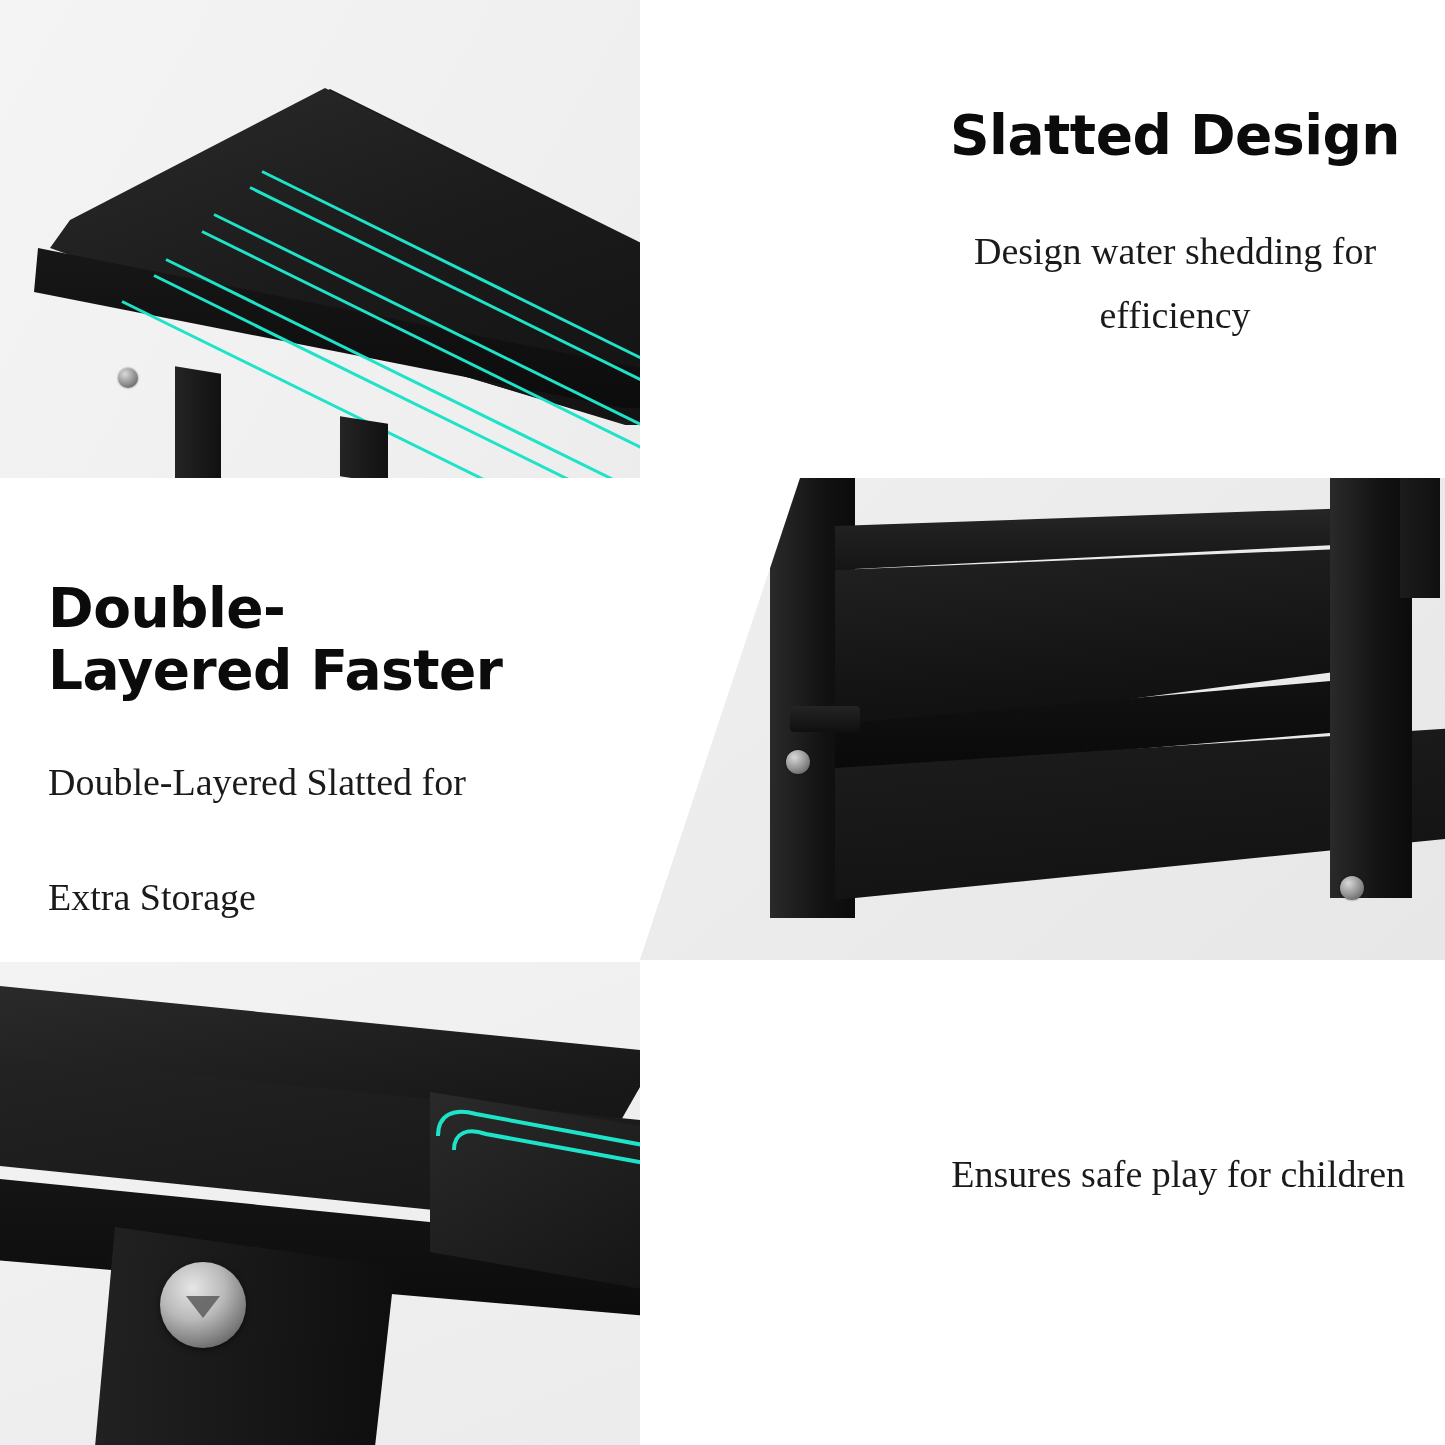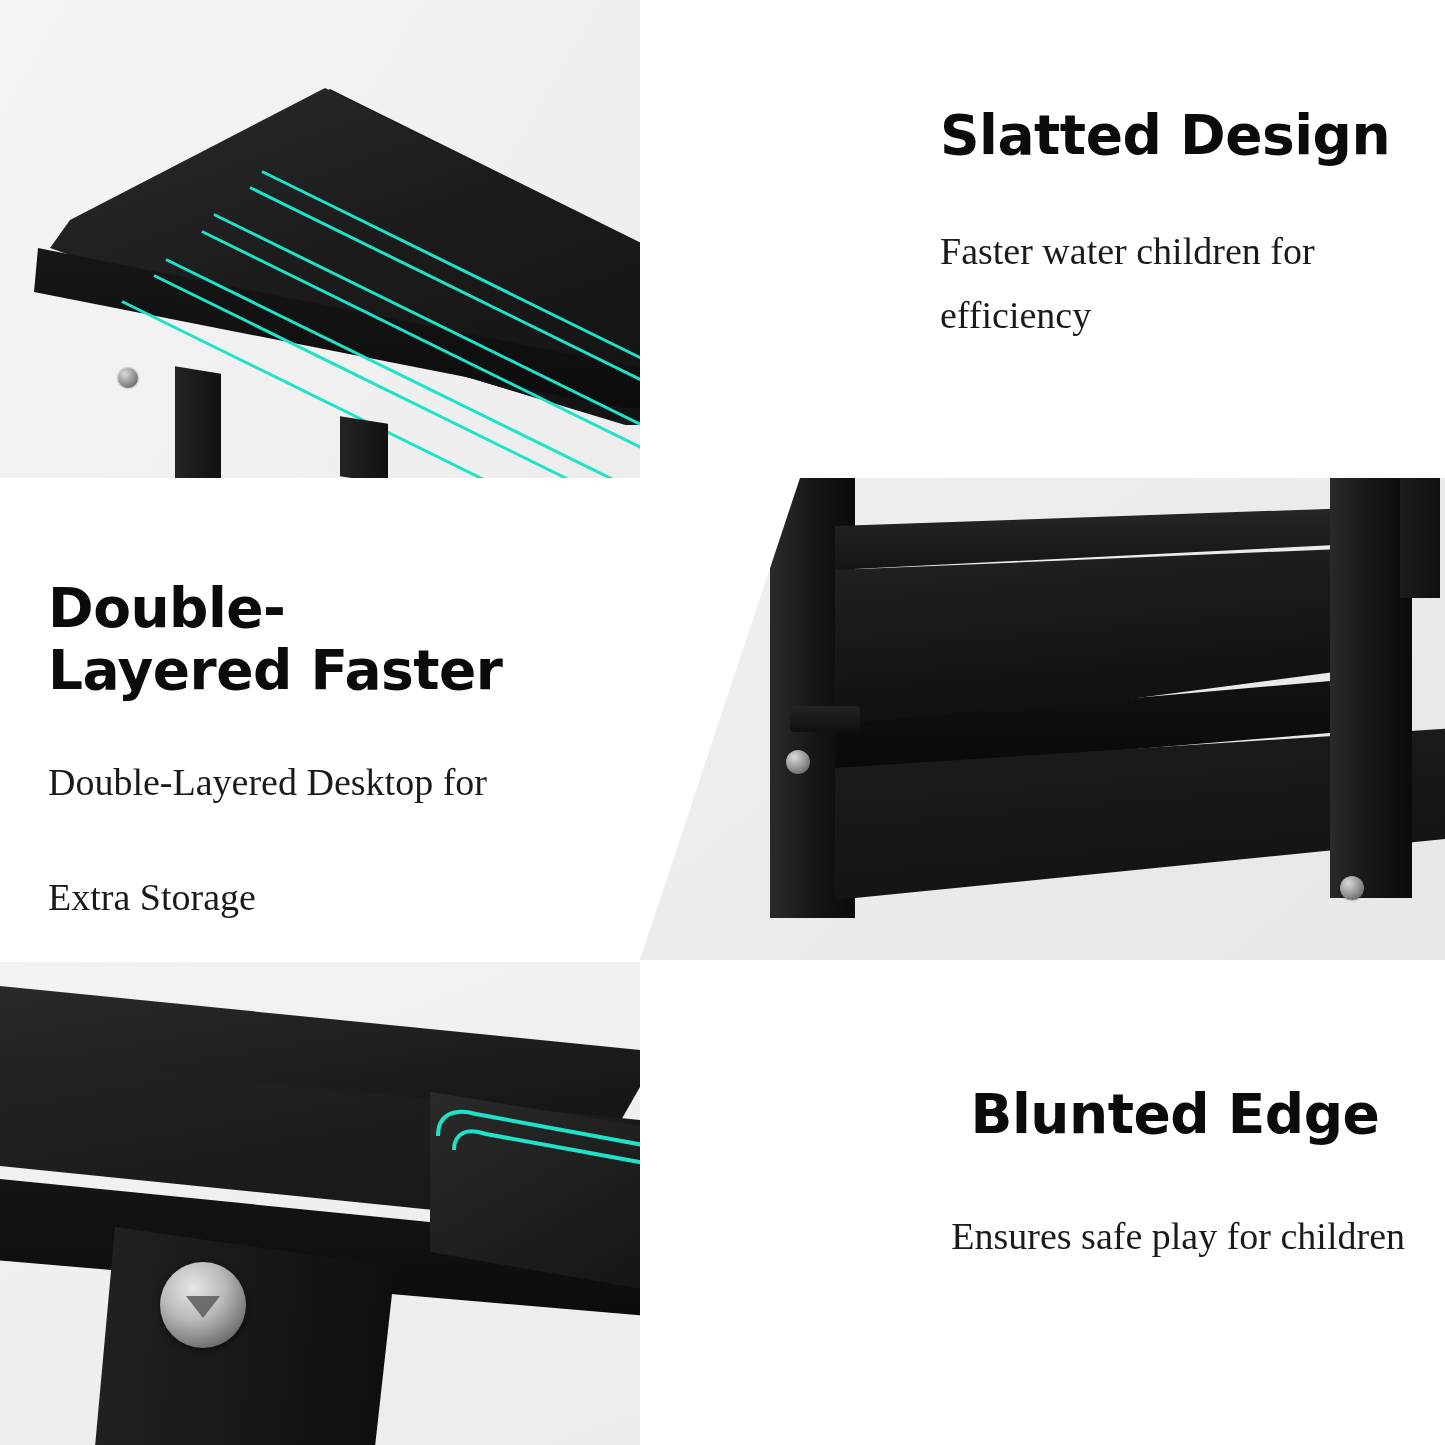--- a/index.html
+++ b/index.html
@@ -26,21 +26,21 @@
       clip-path:polygon(0 0, 820px 0, 640px 483px, 0 483px);}
   
   #p6{left:640px;top:962px;width:805px;height:483px;background:#ffffff;}
 
   
   .textblock{position:absolute;}
   .heading{font-family:"DejaVu Sans",sans-serif;font-weight:bold;color:#0b0b0b;
            letter-spacing:-0.5px;line-height:1.12;}
   .sub{font-family:"Liberation Serif",serif;color:#1a1a1a;line-height:1.7;}
 
-  #p2 .textblock{left:300px;top:105px;width:470px;}
+  #p2 .textblock{left:300px;top:105px;width:470px;text-align:center;}
   #p2 .heading{font-size:55px;}
   #p2 .sub{font-size:38px;margin-top:52px;}
 
   #p3 .textblock{left:48px;top:100px;width:600px;text-align:left;}
   #p3 .heading{font-size:55px;}
   #p3 .sub{font-size:38px;margin-top:48px;line-height:1.75;}
 
   #p6 .textblock{left:305px;top:122px;width:460px;text-align:center;}
   #p6 .heading{font-size:55px;}
   #p6 .sub{font-size:38px;margin-top:58px;text-align:right;}
@@ -139,29 +139,29 @@
 
       <div class="leg" id="leg1"></div>
       <div class="leg" id="leg2"></div>
       <div class="screw" style="left:118px;top:368px;"></div>
     </div>
   </div>
 
   <div class="panel" id="p2">
     <div class="textblock">
       <div class="heading">Slatted Design</div>
-      <div class="sub">Faster water children for efficiency</div>
+      <div class="sub">Design water shedding for efficiency</div>
     </div>
   </div>
 
   <div class="panel" id="p3">
     <div class="textblock">
       <div class="heading">Double-</div>
       <div class="heading">Layered Faster</div>
-      <div class="sub">Double-Layered Desktop for</div>
+      <div class="sub">Double-Layered Slatted for</div>
       <div class="sub">Extra Storage</div>
     </div>
   </div>
 
   <div class="panel" id="p4">
     <div class="bg"></div>
     <div class="legv" id="p4legL"></div>
     <div class="shelfTop"></div>
     <div class="shelfSlab"></div>
     <div class="shelfEdge"></div>
@@ -185,18 +185,17 @@
       <path d="M34 48 C34 30, 48 26, 66 32 L252 66" fill="none" stroke="#1fe3c8" stroke-width="4"></path>
     </svg>
 
     <div class="be-leg"></div>
     <div class="bigscrew" style="left:160px;top:300px;"></div>
     <div class="be-leg2"></div>
   </div>
 
   <div class="panel" id="p6">
     <div class="textblock">
-      <div class="heading">Blunted Edge</div>
       <div class="sub">Ensures safe play for children</div>
     </div>
   </div>
 
 </div>
 
 </body></html>

